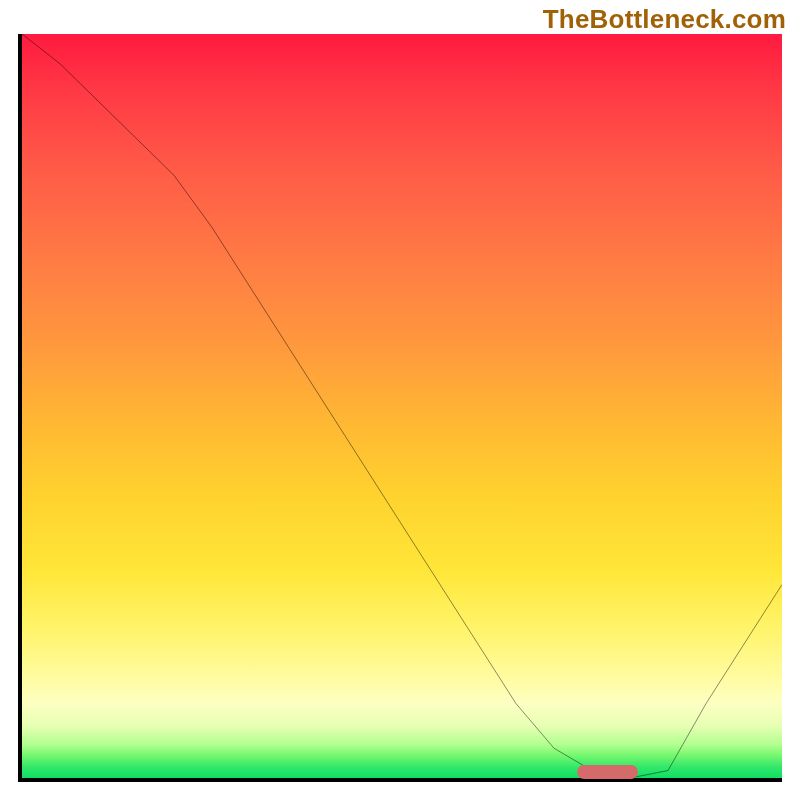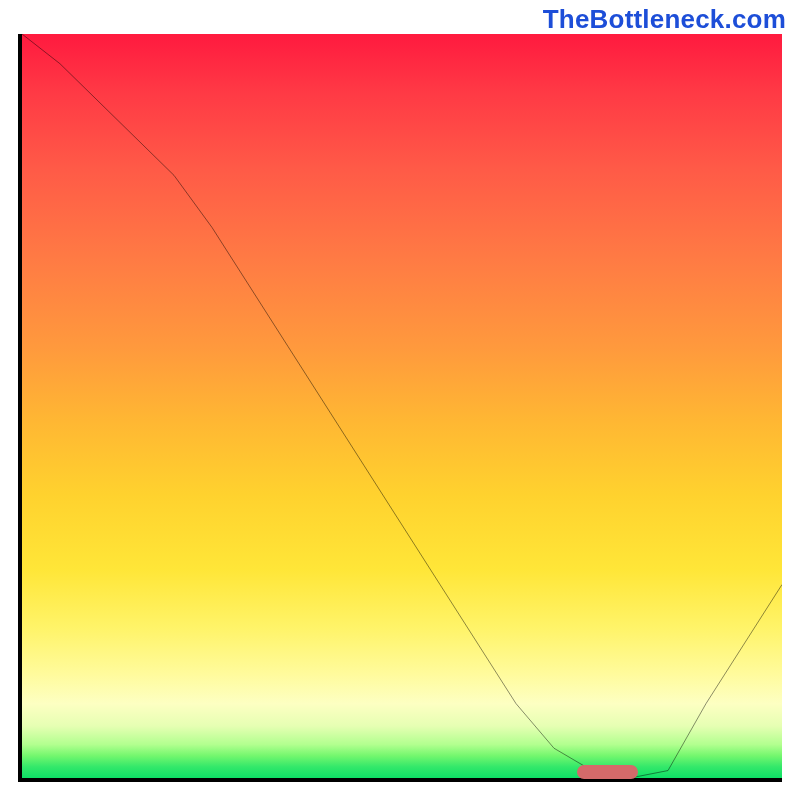--- a/index.html
+++ b/index.html
@@ -15,21 +15,21 @@
     width: 800px;
     height: 800px;
   }
   .watermark {
     position: absolute;
     top: 4px;
     right: 14px;
     font-family: Arial, Helvetica, sans-serif;
     font-size: 26px;
     font-weight: 600;
-    color: #1d4ed8;
+    color: #a16207;
     letter-spacing: 0.2px;
   }
   .plot {
     position: absolute;
     left: 18px;
     top: 34px;
     width: 764px;
     height: 748px;
     border-left: 4px solid #000;
     border-bottom: 4px solid #000;

